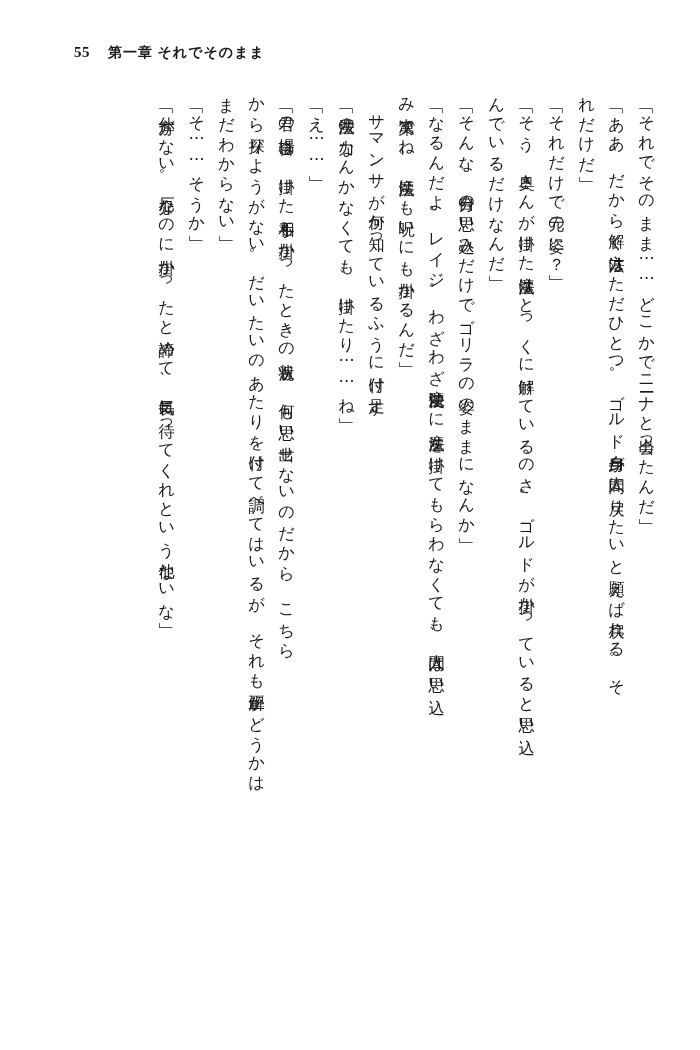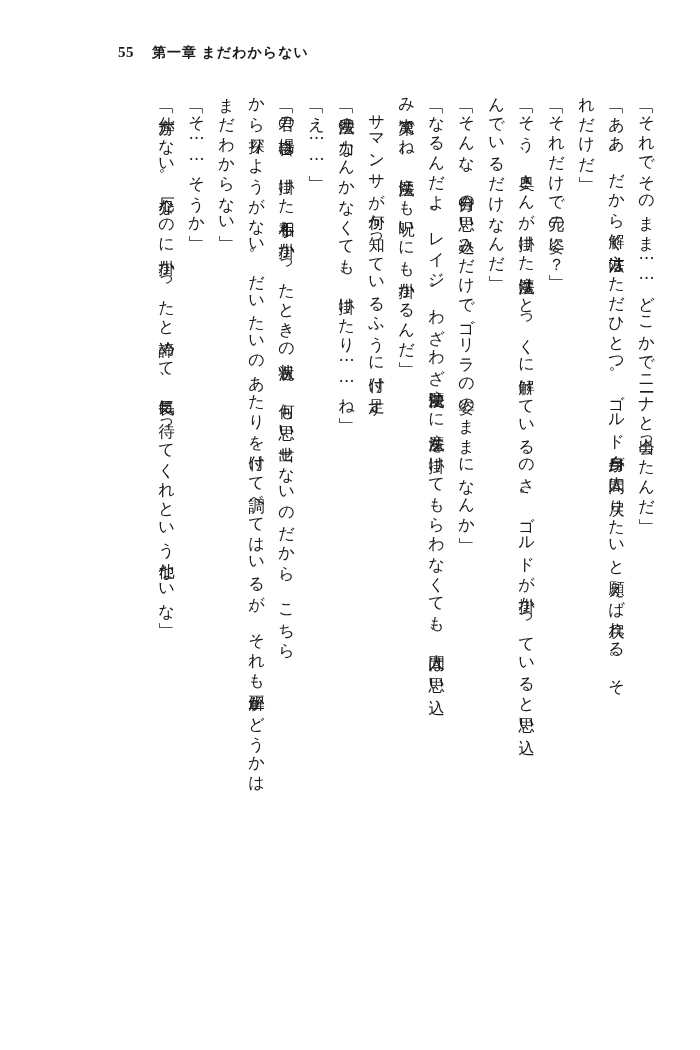--- a/index.html
+++ b/index.html
@@ -27,21 +27,20 @@
     left: 74px;
     display: flex;
     align-items: baseline;
     gap: 18px;
     white-space: nowrap;
   }
   .page-number {
     font-size: 15px;
     font-weight: bold;
     letter-spacing: 0.5px;
-    margin-left: 44px;
   }
   .chapter-title {
     font-size: 14px;
     font-weight: bold;
     letter-spacing: 1px;
   }
   
   .body-area {
     position: absolute;
     top: 86px;
@@ -71,21 +70,21 @@
     padding-top: 17px;
   }
 </style>
 </head>
 <body>
 
 <div class="page">
 
   <div class="header">
     <span class="page-number">55</span>
-    <span class="chapter-title">第一章 まだわからない</span>
+    <span class="chapter-title">第一章 それでそのまま</span>
   </div>
 
   <div class="body-area">
       <div class="col indent">「それでそのまま……どこかでニーナと出会ったんだ」</div>
       <div class="col indent">「ああ。だから解く方法はただひとつ。ゴルド自身が人間に戻りたいと願えば戻れる。そ</div>
       <div class="col">れだけだ」</div>
       <div class="col indent">「それだけで元の姿に？」</div>
       <div class="col indent">「そう、奥さんが掛けた魔法はとっくに解けているのさ。ゴルドが掛かっていると思い込</div>
       <div class="col">んでいるだけなんだ」</div>
       <div class="col indent">「そんな、自分の思い込みだけでゴリラの姿のままになんか」</div>

